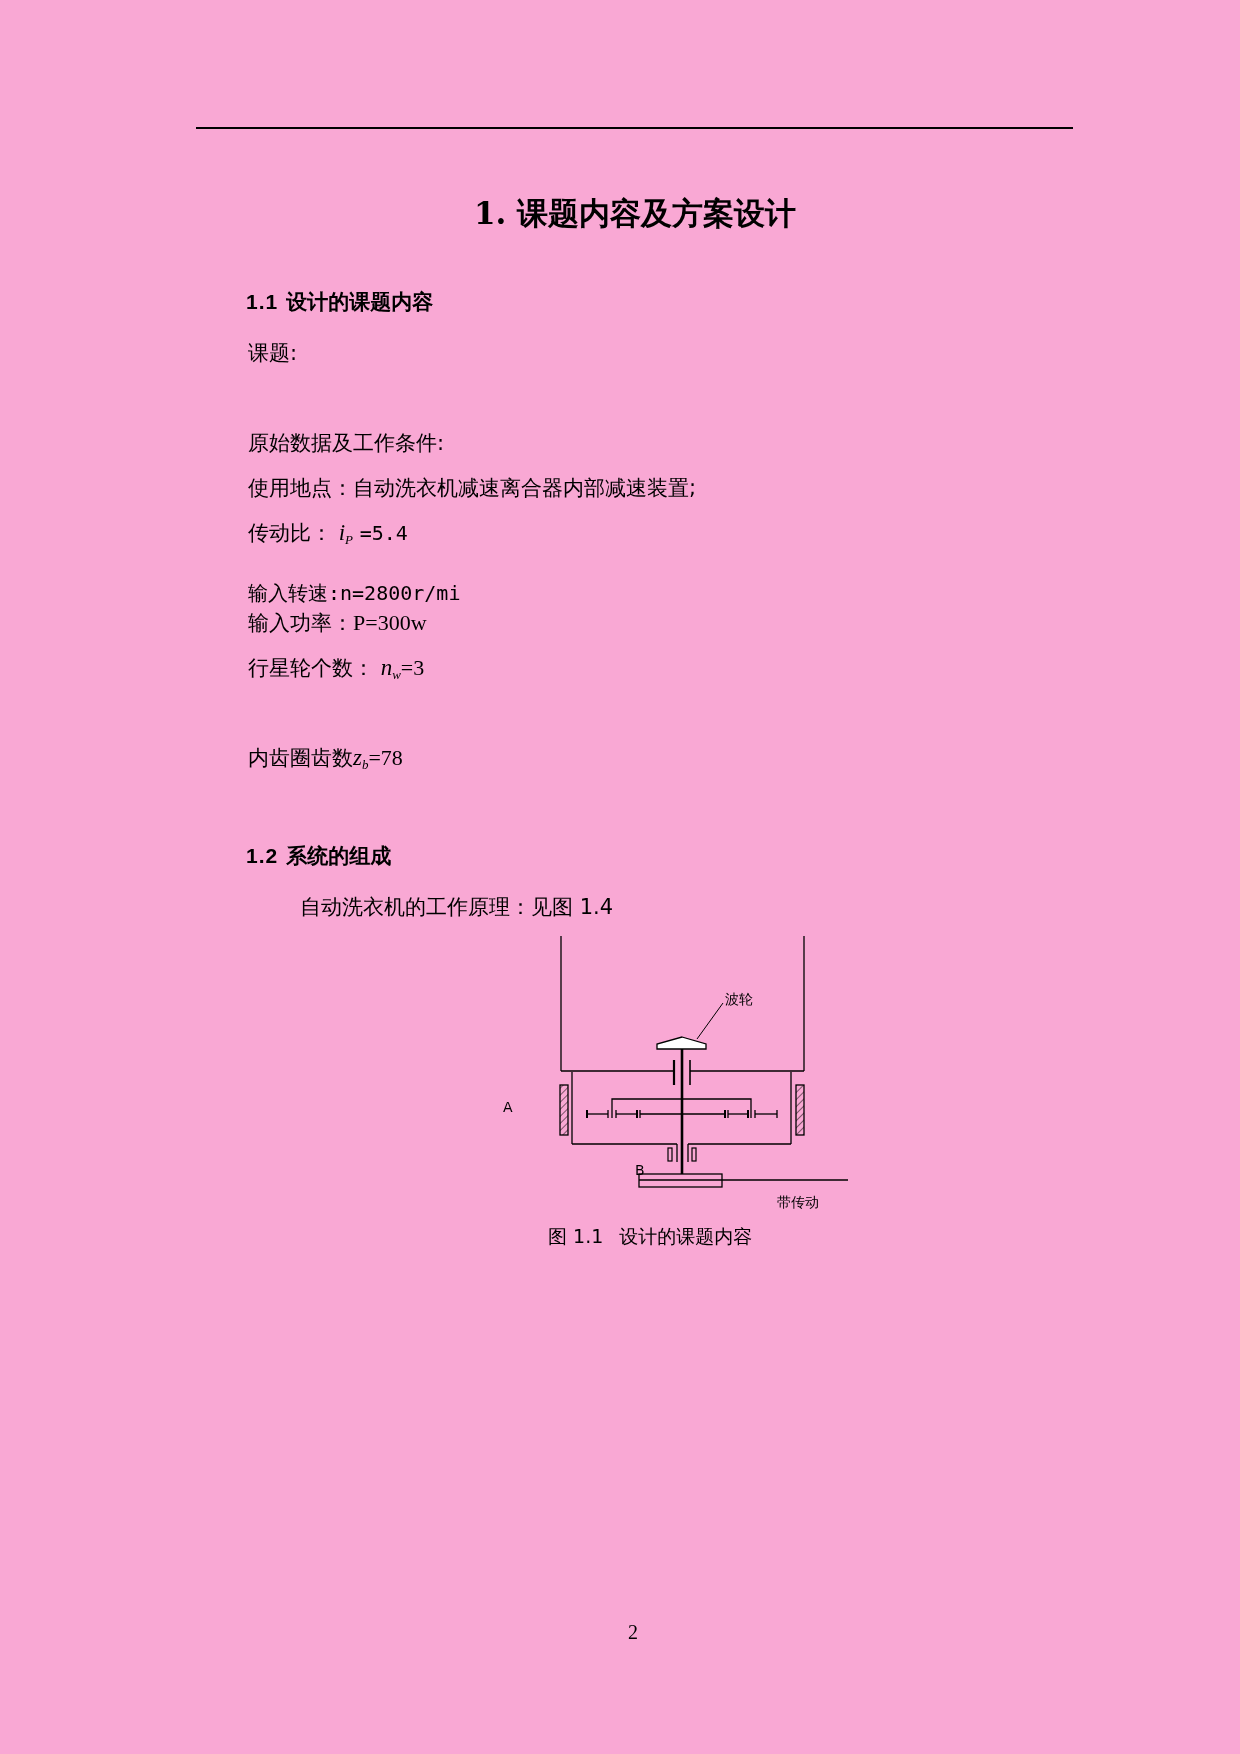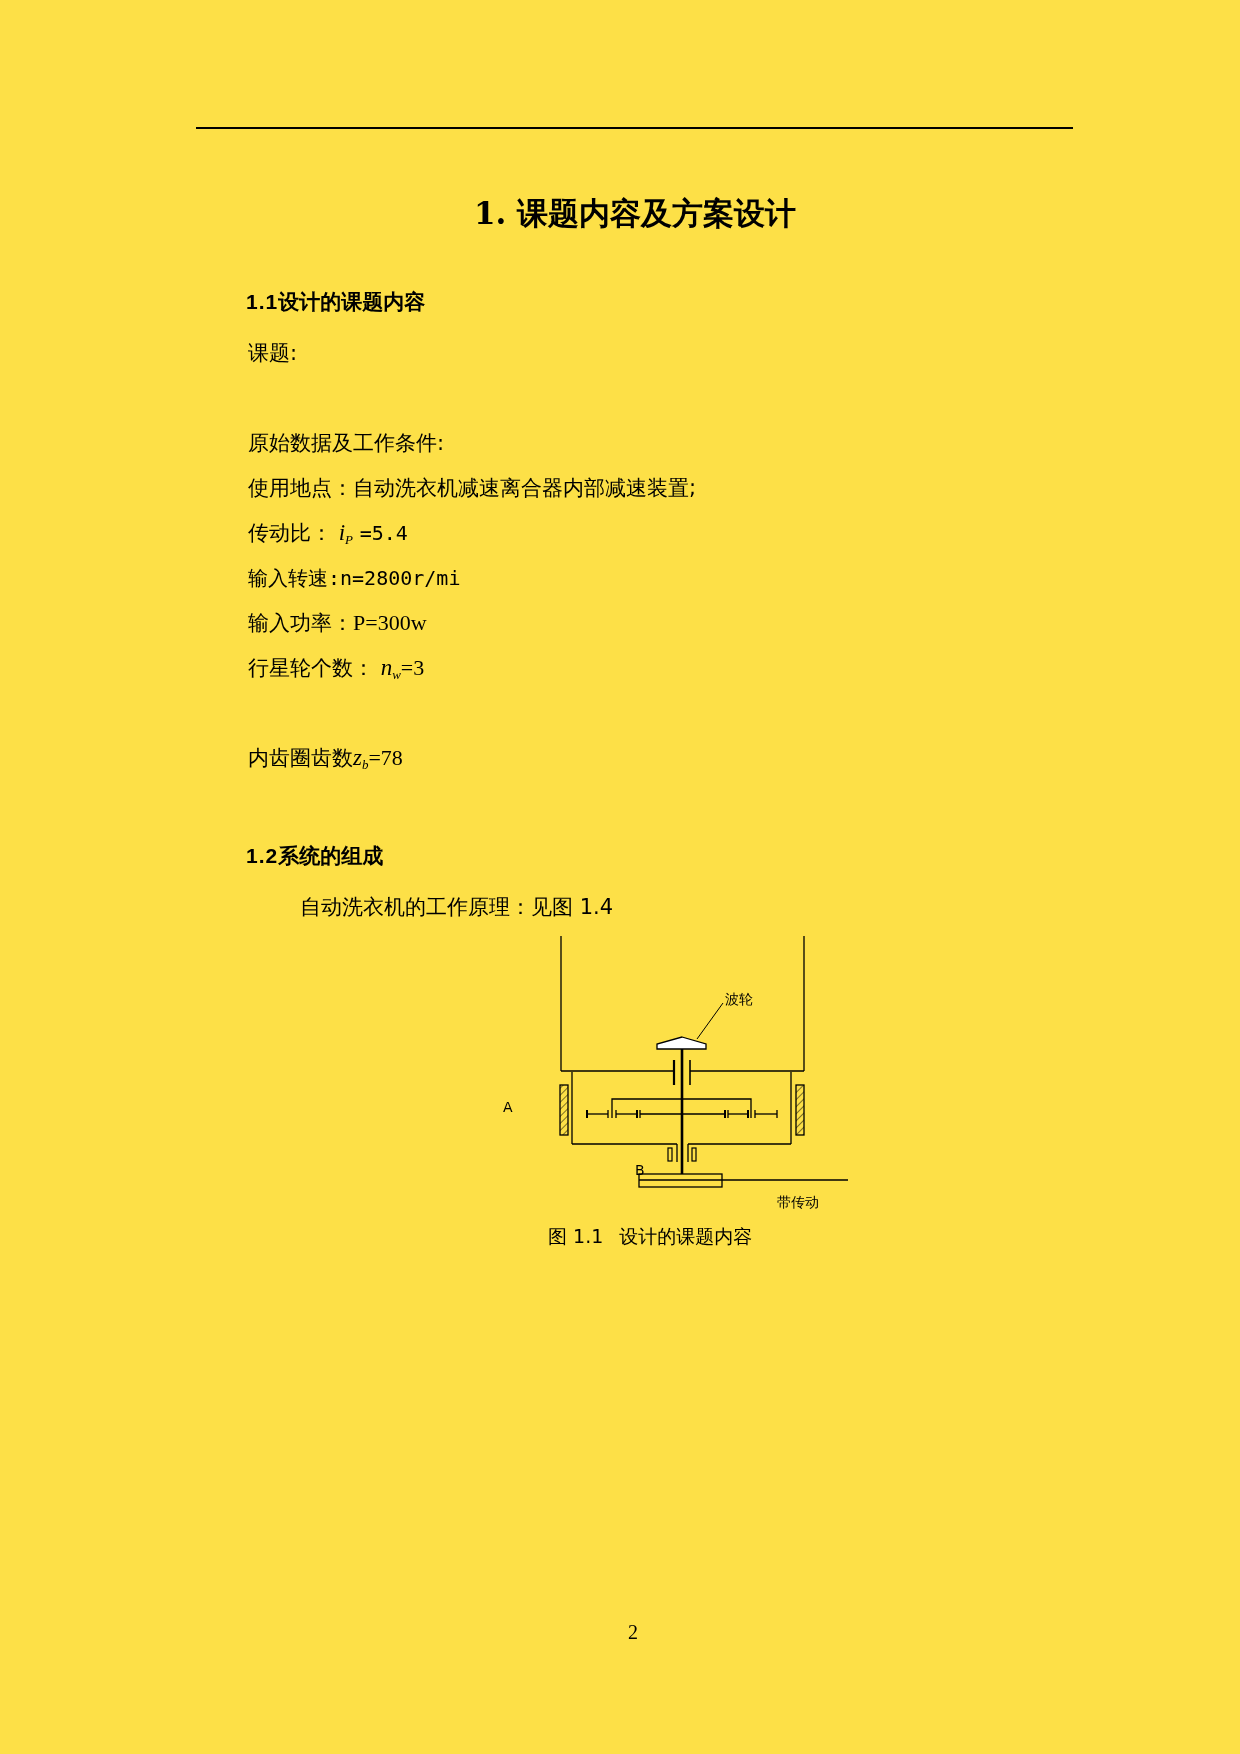--- a/index.html
+++ b/index.html
@@ -1,28 +1,28 @@
 <!DOCTYPE html>
 <html><head>
   <meta charset="utf-8">
   <style>
     html, body { margin: 0; padding: 0; background: #ffffff; }
     body { width: 1240px; height: 1754px; position: relative; overflow: hidden; color: #000; }
-    .page { position: absolute; left: 0; top: 0; width: 1240px; height: 1754px; background: #fde047; }
+    .page { position: absolute; left: 0; top: 0; width: 1240px; height: 1754px; background: #f9a8d4; }
     .header-rule { position: absolute; left: 196px; top: 127px; width: 877px; height: 2px; background: #000; }
     .chapter-title {
       position: absolute; left: 0; top: 193px; width: 1270px; text-align: center;
       font-family: "DejaVu Serif", "Liberation Serif", serif; font-weight: bold; font-size: 31px; line-height: 40px;
     }
     .section-heading {
       position: absolute; left: 246px;
       font-family: "Liberation Sans", "DejaVu Sans", sans-serif; font-weight: bold; font-size: 21px; line-height: 28px;
       white-space: nowrap;
     }
-    .section-heading .num { letter-spacing: 1px; }
+    .section-heading .num { letter-spacing: 1px; margin-right: 8px; }
     .body-line {
       position: absolute; left: 248px;
       font-family: "DejaVu Sans", "Liberation Sans", sans-serif; font-size: 21px; line-height: 30px; white-space: nowrap;
     }
     .body-line .mono { font-family: "DejaVu Sans Mono", "Liberation Mono", monospace; font-size: 20px; }
     .body-line .var { font-family: "Liberation Serif", "DejaVu Serif", serif; font-style: italic; font-size: 23px; }
     .body-line sub { font-family: "Liberation Serif", serif; font-style: italic; font-size: 13px; vertical-align: -4px; }
     .body-line .num-serif { font-family: "Liberation Serif", "DejaVu Serif", serif; font-size: 22px; }
     .indent { left: 300px; }
     .figure { position: absolute; left: 490px; top: 930px; width: 380px; height: 290px; }
@@ -56,21 +56,21 @@
   <div class="body-line" style="top:338px;">课题:</div>
   <div class="body-line" style="top:428px;">原始数据及工作条件:</div>
   <div class="body-line" style="top:473px;">使用地点：自动洗衣机减速离合器内部减速装置;</div>
 
   <div class="body-line" style="top:518px;">
     <span>传动比：</span>
     <span class="var">i</span><sub>P</sub>
     <span class="mono">=5.4</span>
   </div>
 
-  <div class="body-line" style="top:563px;">
+  <div class="body-line" style="top:578px;">
     <span class="mono">输入转速:n=2800r/mi</span>
   </div>
 
   <div class="body-line" style="top:608px;">
     <span>输入功率：</span><span class="num-serif">P=300w</span>
   </div>
 
   <div class="body-line" style="top:653px;">
     <span>行星轮个数：</span>
     <span class="var">n</span><sub>w</sub><span class="num-serif">=3</span>

